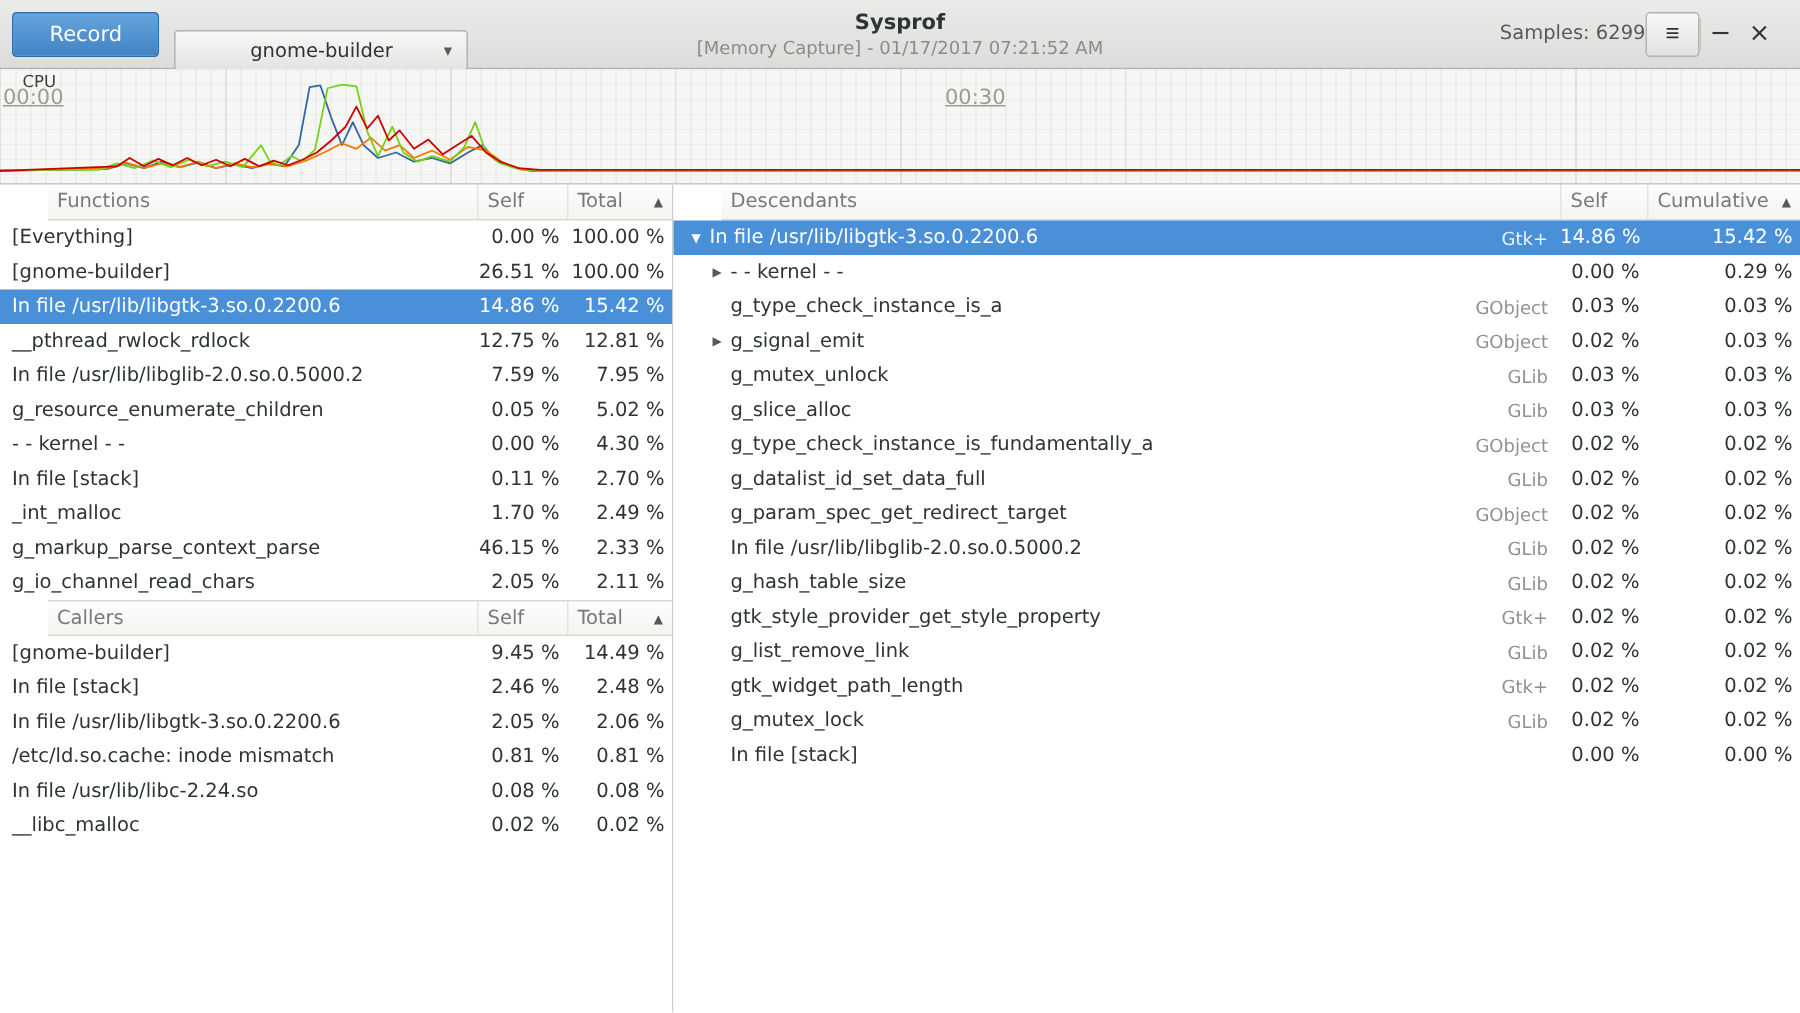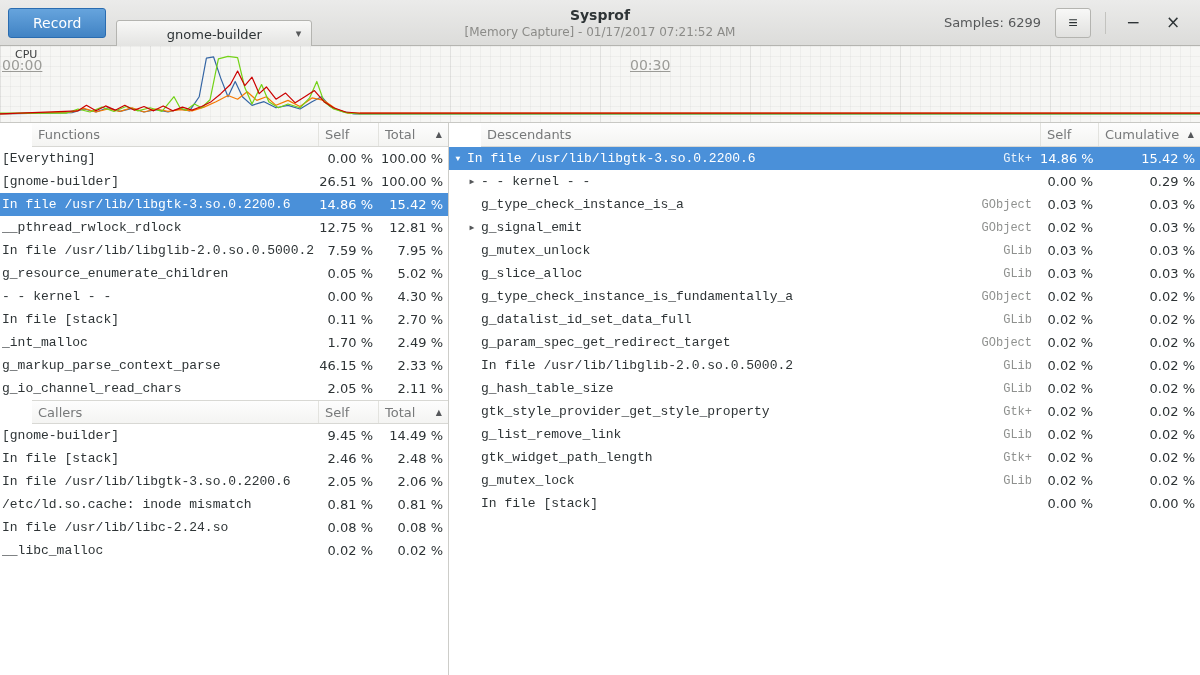--- a/index.html
+++ b/index.html
@@ -27,21 +27,21 @@
     height:30px; width:196px; position:relative;
     background:linear-gradient(#f8f8f7,#e1e1df);
     border:1px solid #b4b4b0; border-radius:3px;
     color:#2e3436; font-size:13px; font-family:inherit;
     display:flex; align-items:center; justify-content:center;margin-top:24px;
   }
   .ps-arrow { position:absolute; right:10px; top:6px; font-size:11px; color:#57595a; }
   .title-block { position:absolute; left:50%; top:50%; transform:translate(-50%,-50%); text-align:center; }
   .title { font-weight:bold; font-size:14px; color:#2e3436; line-height:16px; }
   .subtitle { font-size:12px; color:#8b8b88; margin-top:2px; }
-  .header-right { margin-left:auto; display:flex; align-items:center; gap:14px; }
+  .header-right { margin-left:auto; display:flex; align-items:center; }
   .samples { color:#57595a; font-size:13px; }
   .menu-btn {
     width:36px; height:30px;
     background:linear-gradient(#f8f8f7,#e1e1df);
     border:1px solid #b4b4b0; border-radius:3px;
     font-size:16px; color:#2e3436; line-height:1;
   }
   .hdr-sep { width:1px; height:22px; background:#c3c3bf; }
   .win-btn { background:none; border:none; width:26px; height:26px; font-size:17px; color:#2e3436; line-height:1; font-family:inherit; }
 
@@ -78,21 +78,21 @@
   .th.num { width:60px; border-left:1px solid #e3e3df; flex:0 0 auto; }
   .th.total { width:70px; }
   .right-pane .th.num { width:58px; }
   .right-pane .th.cum { width:102px; }
   .sort-arrow { margin-left:auto; font-size:8px; color:#55575a; padding-left:4px; }
 
   .tbody { flex:0 0 auto; }
   .row { display:flex; height:23px; align-items:center; white-space:nowrap; }
   .row.selected { background:#4a90d9; color:#ffffff; }
   .cell { overflow:hidden; }
-  .cell.name { flex:1; padding-left:2px; display:flex; align-items:center; min-width:0;font-family:Liberation Mono, monospace; }
+  .cell.name { flex:1; padding-left:8px; display:flex; align-items:center; min-width:0; }
   .cell.num { width:60px; flex:0 0 auto; text-align:right; padding-right:5px; }
   .cell.total { width:70px; }
   .right-pane .cell.num { width:58px; }
   .right-pane .cell.cum { width:102px; }
 
   .expander { width:14px; flex:0 0 auto; font-size:8px; color:#55575a; text-align:center; }
   .row.selected .expander { color:#ffffff; }
   .fn { margin-left:2px; overflow:hidden; text-overflow:ellipsis; }
   .category { margin-left:auto; padding:0 8px 0 12px; color:#8f918f; font-size:12px; flex:0 0 auto; }
   .row.selected .category { color:rgba(255,255,255,0.88); }

